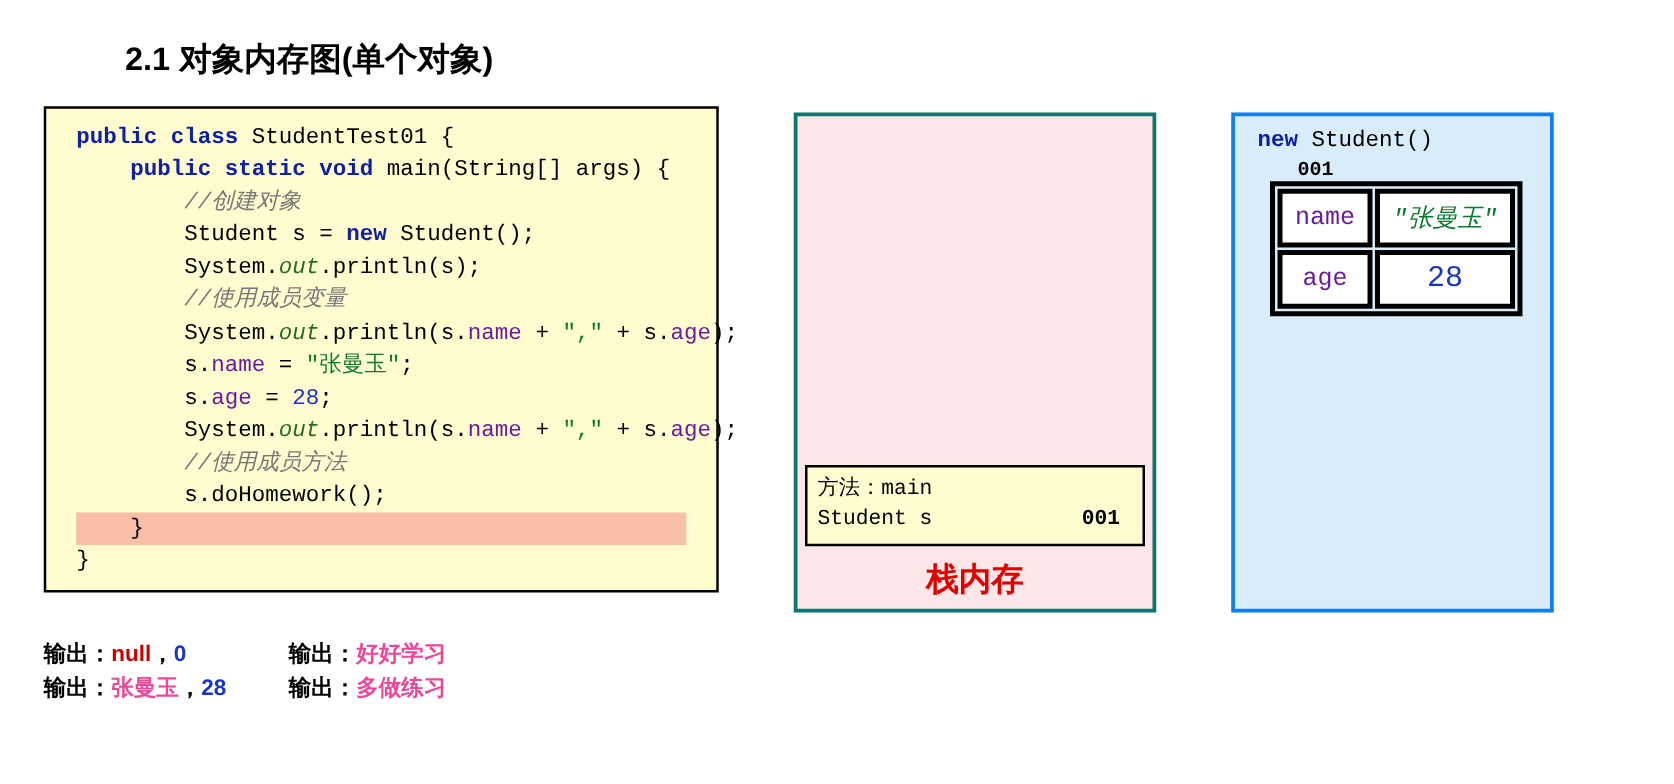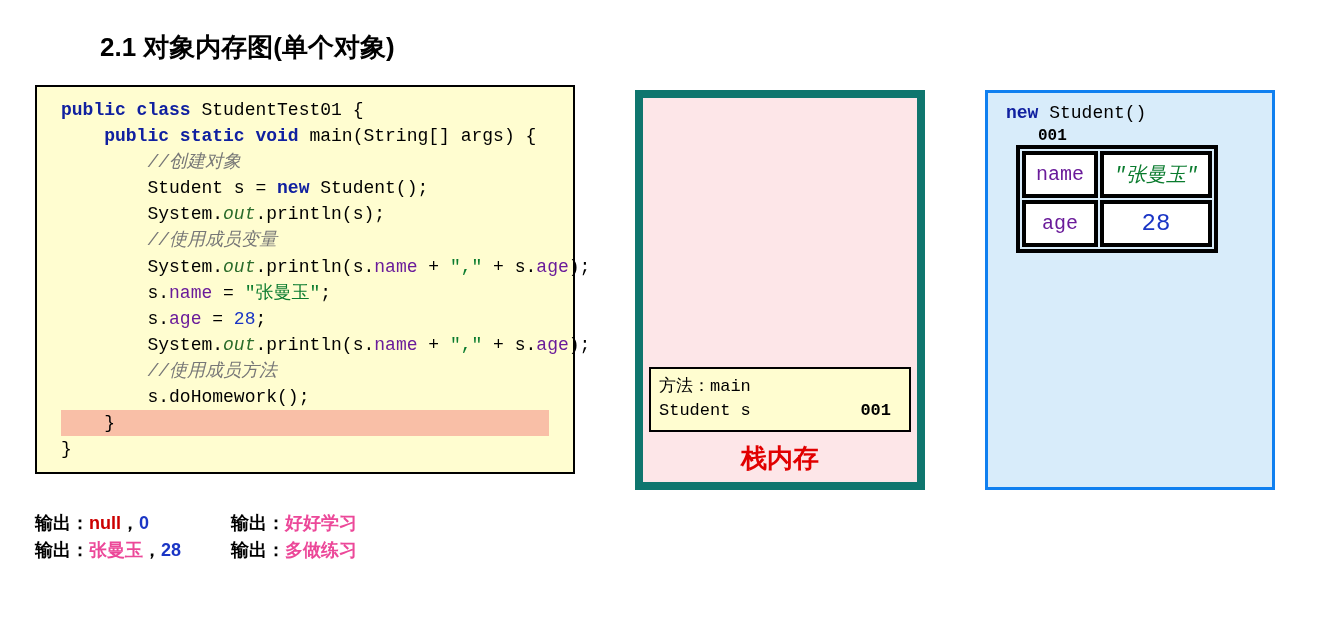--- a/index.html
+++ b/index.html
@@ -37,21 +37,21 @@
   .com { color: #777; font-style: italic; }
   .out { color: #2a6b2a; font-style: italic; }
   .fld { color: #6a1b9a; }
   .str { color: #0a7b2e; }
   .num { color: #1a35c5; }
   .hl  { background: #f9bfa7; display:inline-block; width:100%; }
   
   .stack-box {
     width: 290px;
     height: 400px;
-    border: 8px solid #0f766e;
+    border: 3px solid #0f766e;
     background: #fde6e8;
     position: relative;
     margin-top: 5px;
   }
   .stack-frame {
     position: absolute;
     left: 6px; right: 6px; bottom: 50px;
     background: #fffdd0;
     border: 2px solid #000;
     padding: 6px 8px;
@@ -62,21 +62,21 @@
   .stack-label {
     position: absolute;
     left: 0; right: 0; bottom: 6px;
     text-align: center;
     font-size: 26px;
     font-weight: bold;
     color: #e10000;
   }
   
   .heap-box {
-    width: 290px;
+    width: 258px;
     height: 400px;
     border: 3px solid #1080f0;
     background: #d8ecfa;
     position: relative;
     margin-top: 5px;
   }
   .heap-title {
     font-family: Consolas, "Courier New", monospace;
     font-size: 18px;
     position: absolute;

